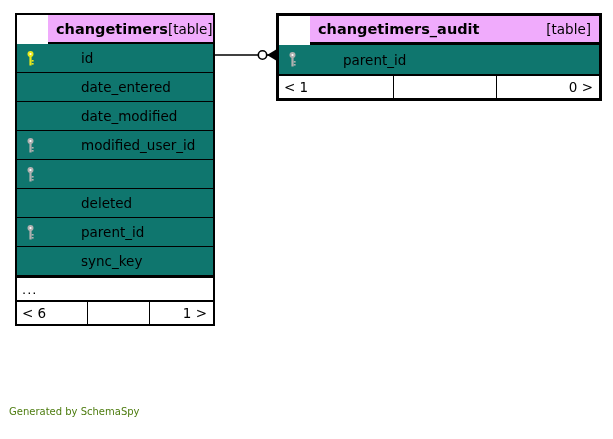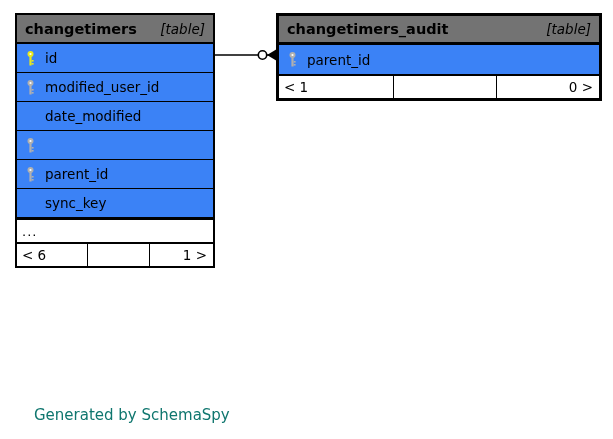--- a/index.html
+++ b/index.html
@@ -26,52 +26,53 @@
     position: absolute;
     background: #ffffff;
     box-sizing: border-box;
     border: 2px solid #000000;
   }
   .entity.focus {
     border-width: 3px;
   }
 
   .entity-header {
-    background: #737373;
+    background: #f0abfc;
     box-sizing: border-box;
     border-bottom: 2px solid #000000;
     display: flex;
     align-items: center;
     padding: 0 8px;
     height: 29px;
+    margin-left: 31px;
   }
   .entity.focus .entity-header {
     border-bottom-width: 3px;
   }
   .entity-title {
     font-weight: bold;
     font-size: 14.5px;
     white-space: nowrap;
   }
   .entity-kind {
     margin-left: auto;
     font-size: 13.5px;
     color: #000000;
     white-space: nowrap;
-    font-style: italic;
   }
 
   
   .col-row {
     box-sizing: border-box;
     height: 29px;
     display: flex;
     align-items: center;
     border-bottom: 1px solid #000000;
-    background: #3b82f6;
+    background: #0f766e;
+    gap: 36px;
   }
   .col-row:last-of-type {
     border-bottom: none;
   }
   .col-keycell {
     width: 26px;
     min-width: 26px;
     display: flex;
     align-items: center;
     justify-content: center;
@@ -154,24 +155,24 @@
     position: absolute;
     left: 213px;
     top: 38px;
     width: 66px;
     height: 34px;
   }
 
   
   .caption {
     position: absolute;
-    left: 34px;
+    left: 9px;
     top: 406px;
-    font-size: 15px;
-    color: #0f766e;
+    font-size: 10px;
+    color: #4d7c0f;
     white-space: nowrap;
   }
 </style>
 </head>
 <body>
 
 <div class="diagram-canvas">
 
   <div class="entity" style="left:15px; top:13px; width:200px;">
 
@@ -187,51 +188,59 @@
           <circle cx="4.5" cy="3" r="1.1" fill="#ffffff"></circle>
           <rect x="3.4" y="4.5" width="2.2" height="10" fill="#e8e81c"></rect>
           <rect x="5.6" y="9" width="2" height="1.6" fill="#e8e81c"></rect>
           <rect x="5.6" y="12" width="2" height="1.6" fill="#e8e81c"></rect>
         </svg>
       </span>
       <span class="col-name">id</span>
     </div>
 
 
+    <div class="col-row">
+      <span class="col-keycell"></span>
+      <span class="col-name">date_entered</span>
+    </div>
+
+    <div class="col-row">
+      <span class="col-keycell"></span>
+      <span class="col-name">date_modified</span>
+    </div>
 
     <div class="col-row">
       <span class="col-keycell">
         <svg class="key-icon" viewBox="0 0 9 15" xmlns="http://www.w3.org/2000/svg">
           <circle cx="4.5" cy="3" r="3" fill="#b0b0b0"></circle>
           <circle cx="4.5" cy="3" r="1.1" fill="#ffffff"></circle>
           <rect x="3.4" y="4.5" width="2.2" height="10" fill="#b0b0b0"></rect>
           <rect x="5.6" y="9" width="2" height="1.6" fill="#b0b0b0"></rect>
           <rect x="5.6" y="12" width="2" height="1.6" fill="#b0b0b0"></rect>
         </svg>
       </span>
       <span class="col-name">modified_user_id</span>
     </div>
 
     <div class="col-row">
-      <span class="col-keycell"></span>
-      <span class="col-name">date_modified</span>
-    </div>
-
-    <div class="col-row">
       <span class="col-keycell">
         <svg class="key-icon" viewBox="0 0 9 15" xmlns="http://www.w3.org/2000/svg">
           <circle cx="4.5" cy="3" r="3" fill="#b0b0b0"></circle>
           <circle cx="4.5" cy="3" r="1.1" fill="#ffffff"></circle>
           <rect x="3.4" y="4.5" width="2.2" height="10" fill="#b0b0b0"></rect>
           <rect x="5.6" y="9" width="2" height="1.6" fill="#b0b0b0"></rect>
           <rect x="5.6" y="12" width="2" height="1.6" fill="#b0b0b0"></rect>
         </svg>
       </span>
     </div>
 
+    <div class="col-row">
+      <span class="col-keycell"></span>
+      <span class="col-name">deleted</span>
+    </div>
 
 
     <div class="col-row">
       <span class="col-keycell">
         <svg class="key-icon" viewBox="0 0 9 15" xmlns="http://www.w3.org/2000/svg">
           <circle cx="4.5" cy="3" r="3" fill="#b0b0b0"></circle>
           <circle cx="4.5" cy="3" r="1.1" fill="#ffffff"></circle>
           <rect x="3.4" y="4.5" width="2.2" height="10" fill="#b0b0b0"></rect>
           <rect x="5.6" y="9" width="2" height="1.6" fill="#b0b0b0"></rect>
           <rect x="5.6" y="12" width="2" height="1.6" fill="#b0b0b0"></rect>

